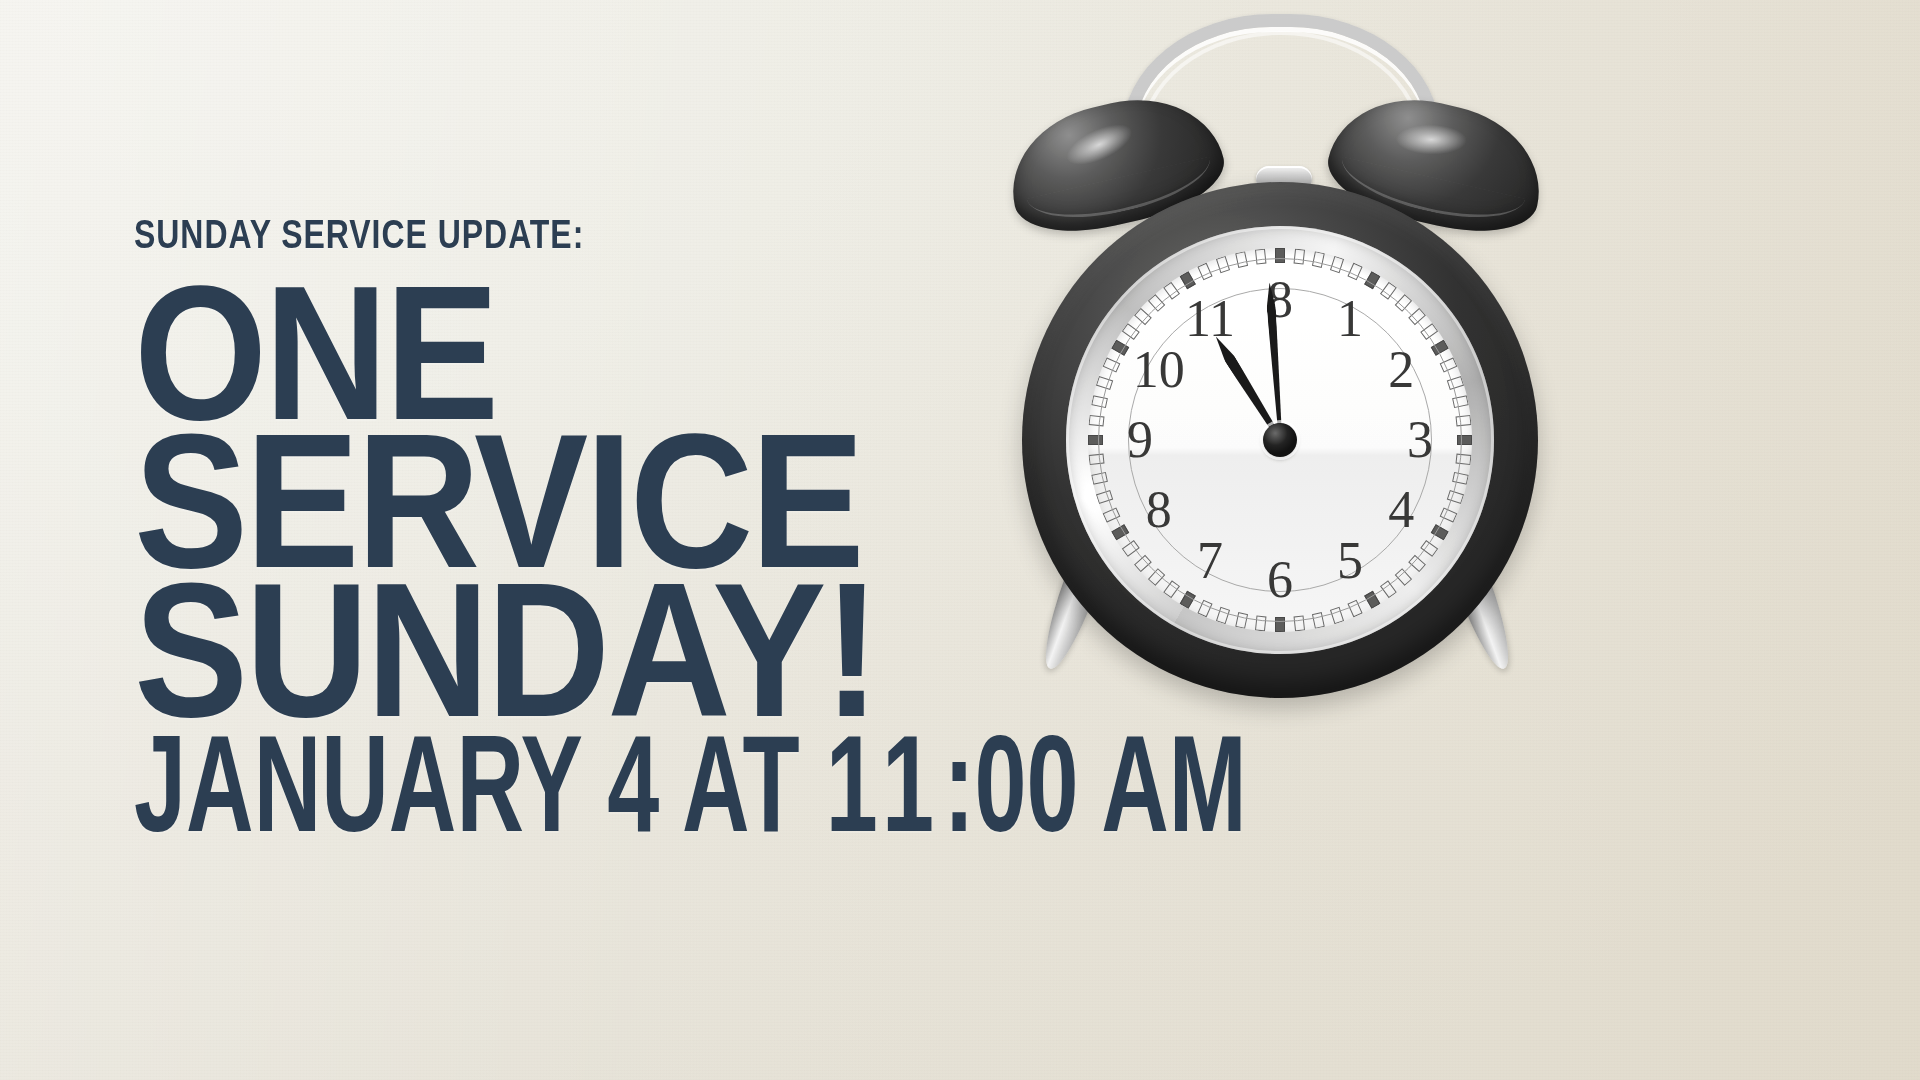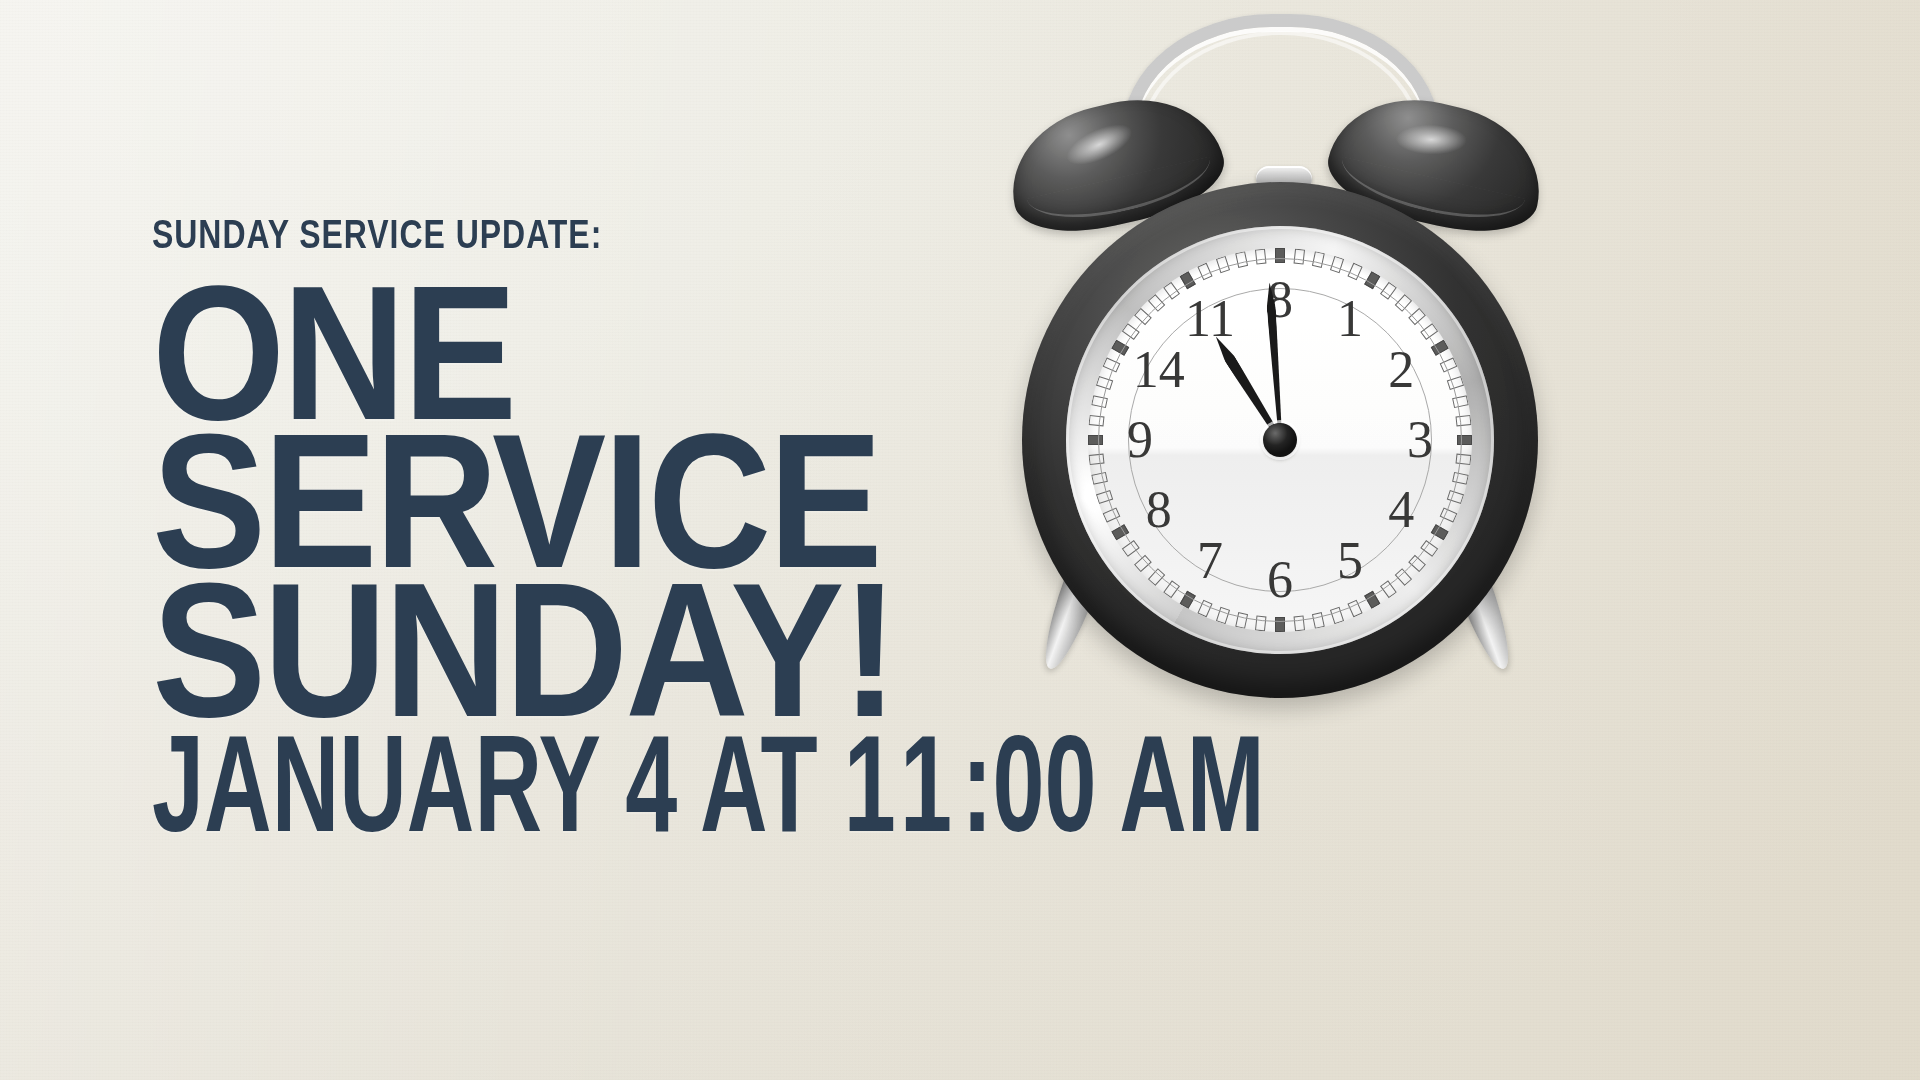--- a/index.html
+++ b/index.html
@@ -31,21 +31,21 @@
     opacity:.35;
     background-image:
       repeating-linear-gradient(0deg, rgba(120,110,95,.035) 0 1px, rgba(255,255,255,0) 1px 3px),
       repeating-linear-gradient(90deg, rgba(120,110,95,.03) 0 1px, rgba(255,255,255,0) 1px 3px);
     pointer-events:none;
   }
 
   
   #text-block {
     position:absolute;
-    left:152px; top:214px;
+    left:134px; top:214px;
     width:1000px;
   }
   .eyebrow {
     color:#2C3E52;
     font-family:"Liberation Sans", sans-serif;
     font-weight:bold;
     font-size:40px;
     letter-spacing:1.2px;
     line-height:1;
     transform:scaleX(.80);
@@ -387,21 +387,21 @@
               <div class="numeral" style="left: 192px; top: 52px;">8</div>
               <div class="numeral" style="left: 262px; top: 70.7564px;">1</div>
               <div class="numeral" style="left: 313.244px; top: 122px;">2</div>
               <div class="numeral" style="left: 332px; top: 192px;">3</div>
               <div class="numeral" style="left: 313.244px; top: 262px;">4</div>
               <div class="numeral" style="left: 262px; top: 313.244px;">5</div>
               <div class="numeral" style="left: 192px; top: 332px;">6</div>
               <div class="numeral" style="left: 122px; top: 313.244px;">7</div>
               <div class="numeral" style="left: 70.7564px; top: 262px;">8</div>
               <div class="numeral" style="left: 52px; top: 192px;">9</div>
-              <div class="numeral" style="left: 70.7564px; top: 122px;">14</div>
+              <div class="numeral" style="left: 70.7564px; top: 122px;">10</div>
               <div class="numeral" style="left: 122px; top: 70.7564px;">11</div>
             </div>
           <div id="hand-hour" style="transform: rotate(-32deg);"></div>
           <div id="hand-min" style="transform: rotate(-4deg);"></div>
           <div id="hand-cap"></div>
         </div>
       </div>
     </div>
 
   </div>

